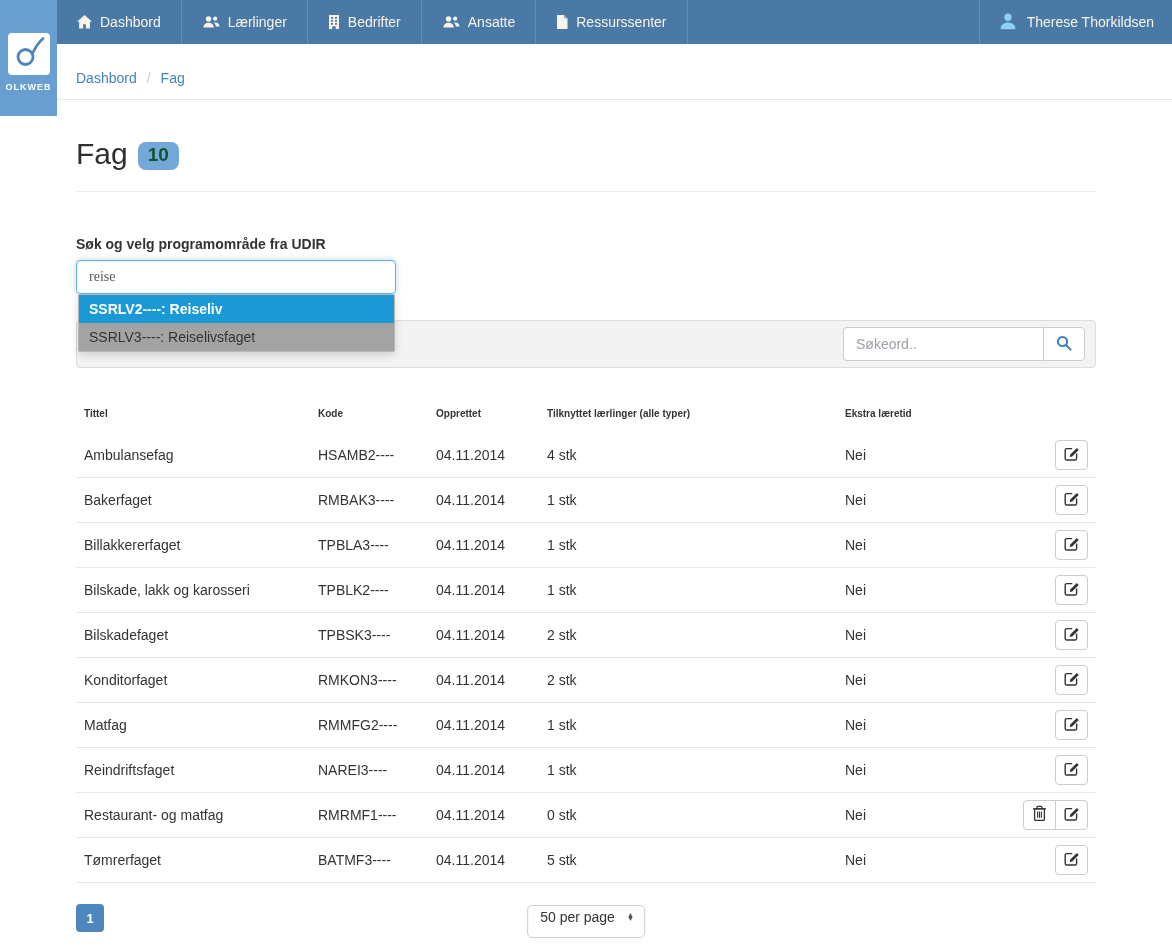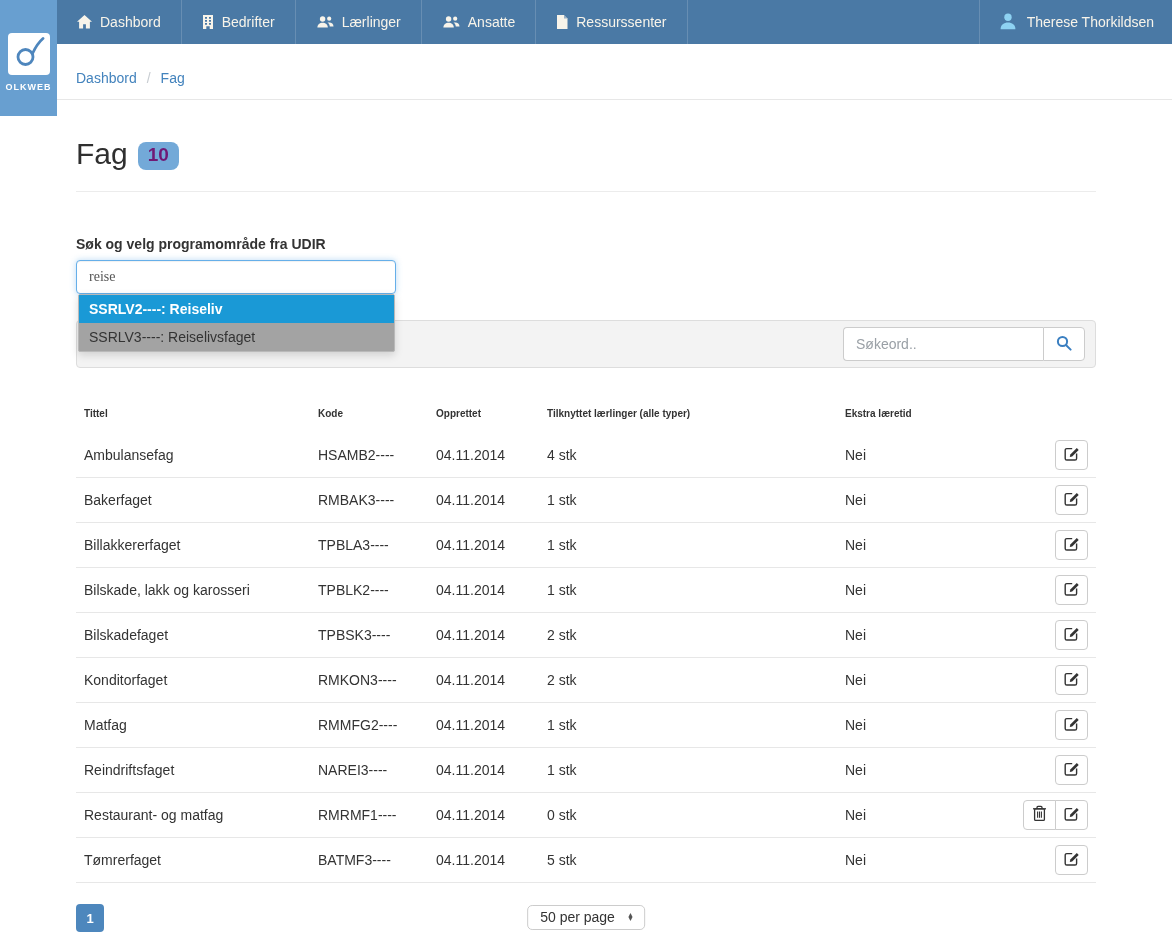--- a/index.html
+++ b/index.html
@@ -53,21 +53,21 @@
   }
   .breadcrumb-bar a{color:var(--link-blue);text-decoration:none;font-size:14px;cursor:pointer;}
   .breadcrumb-bar .sep{color:#c7ccd1;}
   
   .container{width:1020px;margin:0 auto;}
   h1.page-title{
     margin-top:37px;font-size:30px;font-weight:400;color:#2f2f2f;
     display:flex;align-items:center;gap:10px;
   }
   .badge{
-    background:var(--badge-bg);color:#701a75;font-size:19px;font-weight:bold;
+    background:var(--badge-bg);color:#14532d;font-size:19px;font-weight:bold;
     border-radius:8px;padding:3px 10px 5px;line-height:1.1;position:relative;top:2px;
   }
   hr.title-rule{border:none;border-top:1px solid #ececec;margin-top:20px;}
   
   .udir-label{display:block;margin-top:44px;font-weight:bold;font-size:14px;color:#333;}
   .typeahead-wrap{position:relative;width:320px;margin-top:8px;}
   .udir-input{
     width:320px;height:34px;padding:6px 12px;font-size:14px;color:#555;
     border:1px solid var(--focus-border);border-radius:4px;outline:none;
     box-shadow:inset 0 1px 1px rgba(0,0,0,.06),0 0 6px rgba(102,175,233,.45);
@@ -123,56 +123,56 @@
   .table-footer{position:relative;margin-top:21px;height:30px;}
   .page-btn{
     display:inline-flex;align-items:center;justify-content:center;
     width:28px;height:28px;border-radius:4px;background:var(--pagination-active-bg);
     color:#fff;font-size:13px;font-weight:bold;cursor:pointer;
   }
   .per-page{
     position:absolute;left:50%;top:1px;transform:translateX(-50%);
     display:flex;align-items:center;gap:12px;
     border:1px solid #ccc;border-radius:5px;background:#fff;
-    padding:3px 10px 4px 12px;font-size:14px;color:#333;cursor:pointer;
+    padding:3px 10px 12px 12px;font-size:14px;color:#333;cursor:pointer;
   }
   .caret-stack{display:flex;flex-direction:column;line-height:.62;font-size:7px;color:#555;}
 </style>
 </head>
 <body>
 
 <div class="app">
 
   <header class="navbar">
     <a class="nav-item">
       <span>
         <svg width="15" height="14" viewBox="0 0 15 14" fill="#f8f4ea">
             <path d="M7.5 0 L15 6.8 H12.9 V13.5 H8.9 V9.3 H6.1 V13.5 H2.1 V6.8 H0 Z"></path>
           </svg>
       </span>
       <span>Dashbord</span>
-    </a>
-    <a class="nav-item">
-      <span>
-        <svg width="12" height="14" viewBox="0 0 12 14">
-            <path fill="#f8f4ea" fill-rule="evenodd" d="M1 0 h10 v14 h-3.3 v-2.7 H4.3 V14 H1 Z M3 2 h2 v1.7 H3 Z M7 2 h2 v1.7 H7 Z M3 5 h2 v1.7 H3 Z M7 5 h2 v1.7 H7 Z M3 8 h2 v1.7 H3 Z M7 8 h2 v1.7 H7 Z"></path>
-          </svg>
-      </span>
-      <span>Bedrifter</span>
     </a>
     <a class="nav-item">
       <span>
         <svg width="18" height="14" viewBox="0 0 18 14" fill="#f8f4ea">
             <circle cx="6.6" cy="4" r="2.7"></circle>
             <path d="M1.4 12.6 c0-3.2 2.3-4.8 5.2-4.8 s5.2 1.6 5.2 4.8 z"></path>
             <circle cx="13.2" cy="3.7" r="2.1"></circle>
             <path d="M13.2 7.4 c2.5 0 4.3 1.5 4.3 4.1 h-3.7 c-.2-1.7-1-3.1-2.3-3.9 .5-.2 1.1-.2 1.7-.2z"></path>
           </svg>
       </span>
       <span>Lærlinger</span>
+    </a>
+    <a class="nav-item">
+      <span>
+        <svg width="12" height="14" viewBox="0 0 12 14">
+            <path fill="#f8f4ea" fill-rule="evenodd" d="M1 0 h10 v14 h-3.3 v-2.7 H4.3 V14 H1 Z M3 2 h2 v1.7 H3 Z M7 2 h2 v1.7 H7 Z M3 5 h2 v1.7 H3 Z M7 5 h2 v1.7 H7 Z M3 8 h2 v1.7 H3 Z M7 8 h2 v1.7 H7 Z"></path>
+          </svg>
+      </span>
+      <span>Bedrifter</span>
     </a>
     <a class="nav-item">
       <span>
         <svg width="18" height="14" viewBox="0 0 18 14" fill="#f8f4ea">
             <circle cx="6.6" cy="4" r="2.7"></circle>
             <path d="M1.4 12.6 c0-3.2 2.3-4.8 5.2-4.8 s5.2 1.6 5.2 4.8 z"></path>
             <circle cx="13.2" cy="3.7" r="2.1"></circle>
             <path d="M13.2 7.4 c2.5 0 4.3 1.5 4.3 4.1 h-3.7 c-.2-1.7-1-3.1-2.3-3.9 .5-.2 1.1-.2 1.7-.2z"></path>
           </svg>
       </span>

